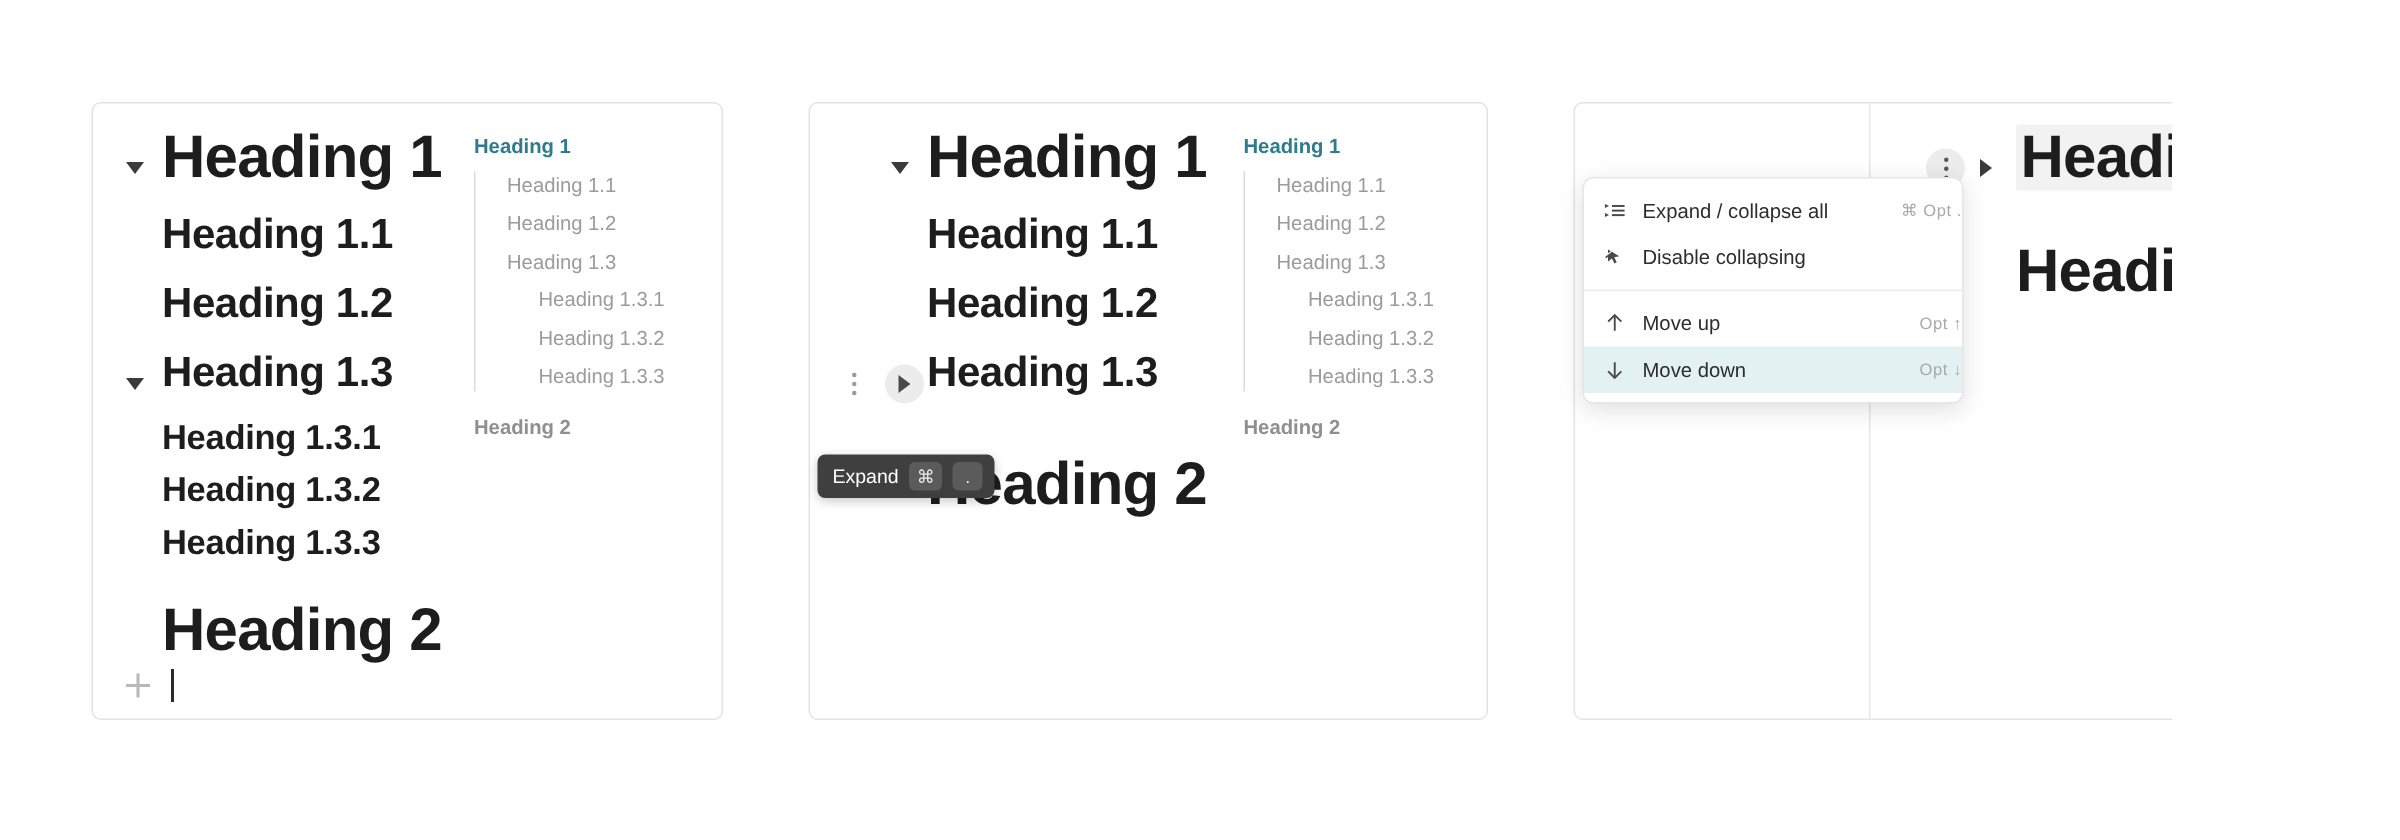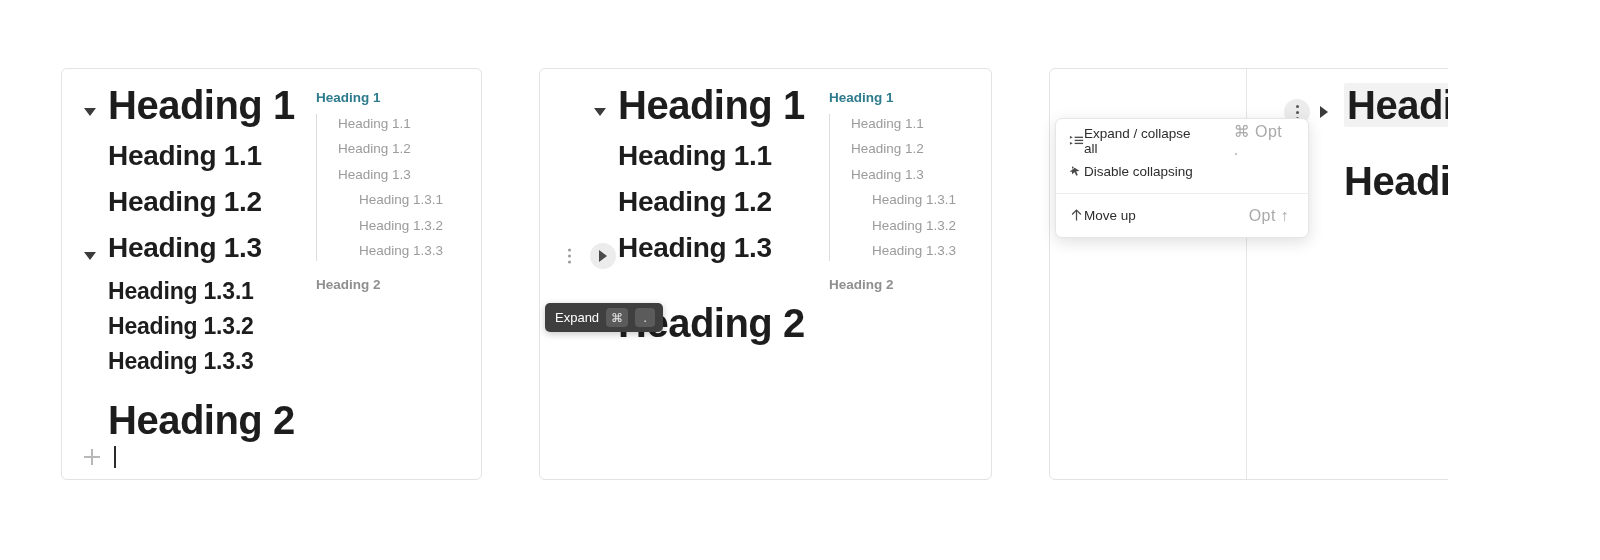--- a/index.html
+++ b/index.html
@@ -129,28 +129,29 @@
     border: 1px solid #e6e6e6;
     border-radius: 7px;
     box-shadow: 0 4px 16px rgba(0,0,0,.13);
     padding: 6px 0;
     width: 254px;
     z-index: 40;
   }
   .menu-item {
     display: flex; align-items: center;
     height: 31px;
-    padding: 0 19px 0 12px;
+    padding: 0 0 0 12px;
     font-size: 13.5px;
     color: #2d2d2d;
+    gap: 11px;
   }
   .menu-item.active { background: #e4f1f3; }
   .menu-icon { width: 16px; height: 16px; display:flex; align-items:center; justify-content:center; flex: none; }
   .menu-label { flex: 1 1 auto; }
-  .menu-shortcut { color: #a9a9a9; font-size: 16px; letter-spacing: .4px; margin-left: 32px; }
+  .menu-shortcut { color: #a9a9a9; font-size: 11px; letter-spacing: .4px; margin-left: 32px; }
   .menu-sep { height: 1px; background: #ececec; margin: 6px 0; }
 
   
   .vdivider { position: absolute; top: 0; bottom: 0; width: 1px; background: #e6e6e6; }
   .hl-heading {
     background: #f2f2f2;
     border-radius: 2px;
     padding: 0 3px;
   }
 </style>
@@ -331,15 +332,25 @@
       <span class="menu-icon">
         <svg width="15" height="15" viewBox="0 0 16 16" aria-hidden="true">
           <path d="M8 2.2 L8 13.4" stroke="#4a4a4a" stroke-width="1.35" fill="none"></path>
           <path d="M3.8 6.4 L8 2.2 L12.2 6.4" stroke="#4a4a4a" stroke-width="1.35" fill="none" stroke-linecap="square"></path>
         </svg>
       </span>
       <span class="menu-label">Move up</span>
       <span class="menu-shortcut">Opt ↑</span>
     </div>
 
+    <div class="menu-item active">
+      <span class="menu-icon">
+        <svg width="15" height="15" viewBox="0 0 16 16" aria-hidden="true">
+          <path d="M8 2.6 L8 13.8" stroke="#4a4a4a" stroke-width="1.35" fill="none"></path>
+          <path d="M3.8 9.6 L8 13.8 L12.2 9.6" stroke="#4a4a4a" stroke-width="1.35" fill="none" stroke-linecap="square"></path>
+        </svg>
+      </span>
+      <span class="menu-label">Move down</span>
+      <span class="menu-shortcut">Opt ↓</span>
+    </div>
   </div>
 
 </div>
 
 </body></html>

